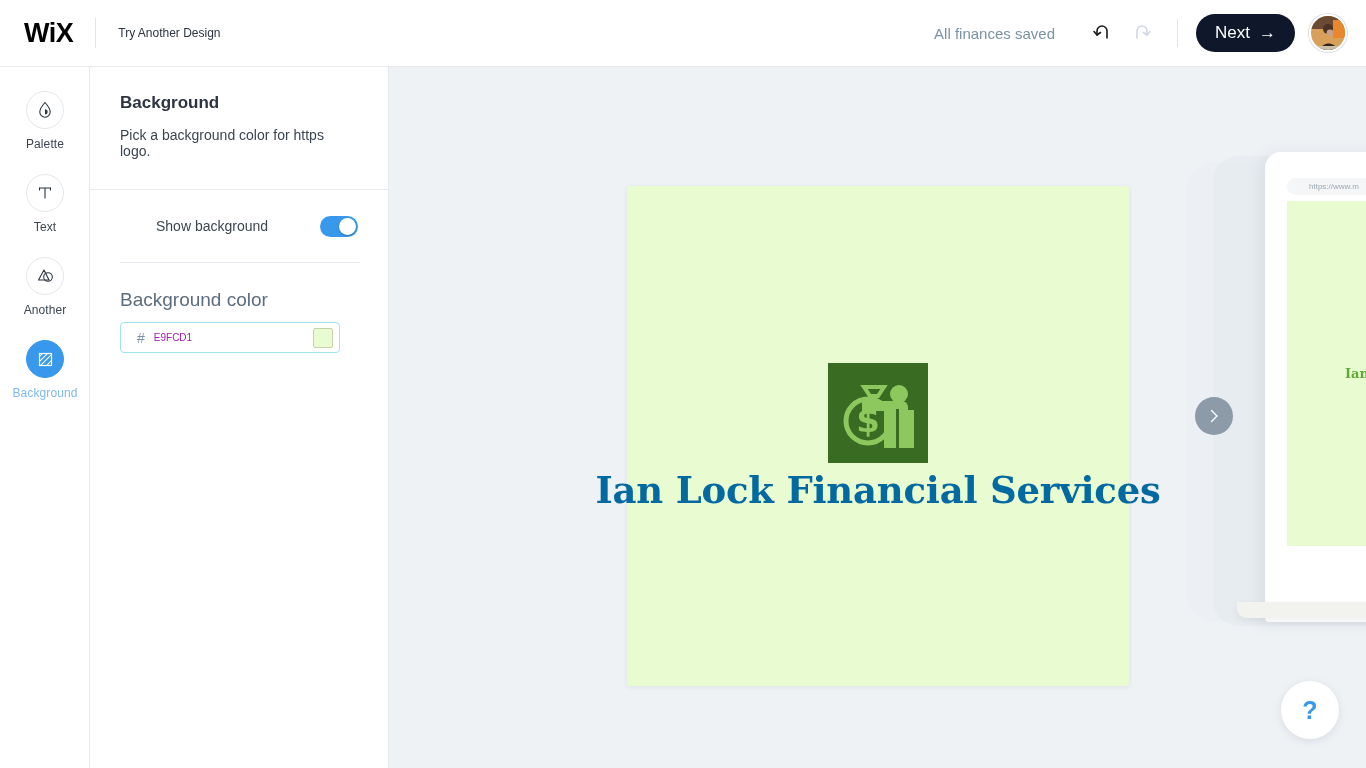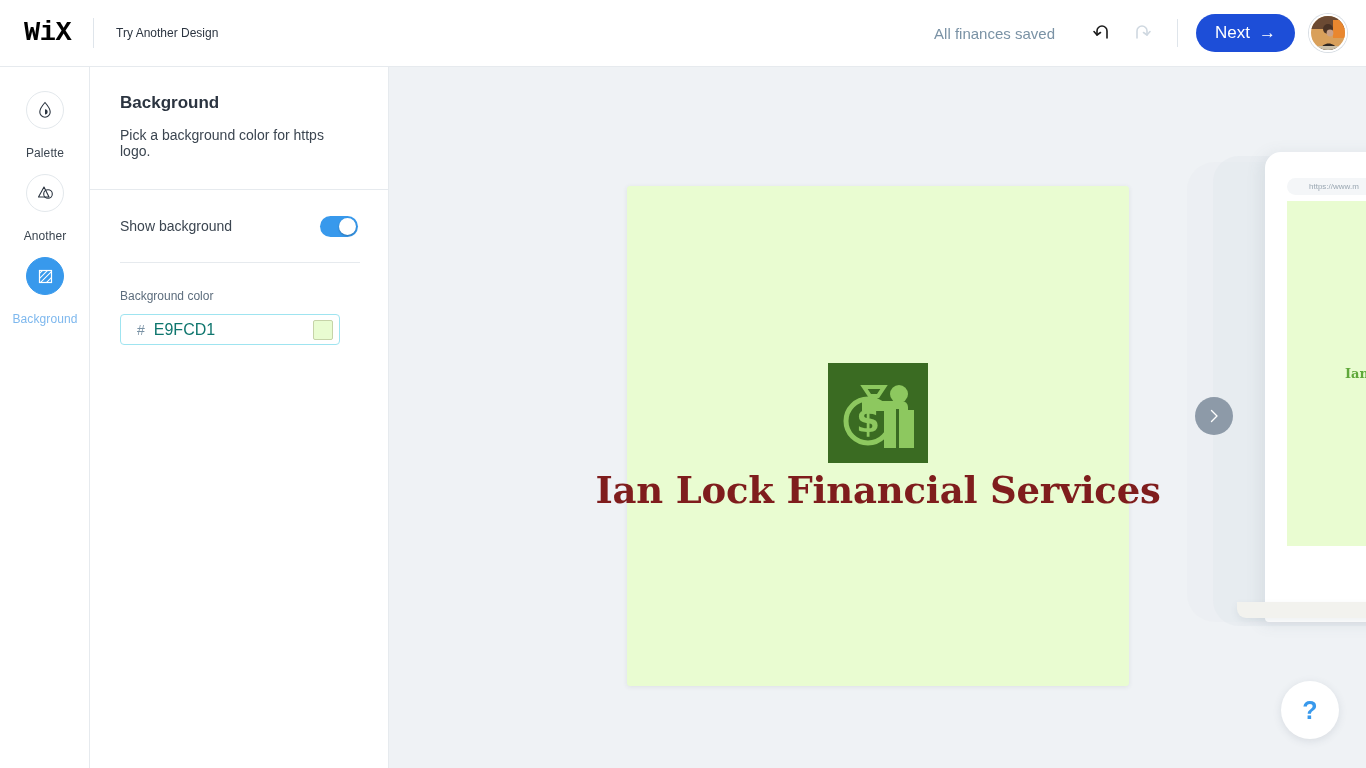--- a/index.html
+++ b/index.html
@@ -13,42 +13,42 @@
 
   
   .topbar {
     position: absolute; left: 0; top: 0; width: 1366px; height: 67px;
     background: #ffffff; border-bottom: 1px solid #e6eaee;
     display: flex; align-items: center;
   }
   .wix-logo {
     margin-left: 24px; font-size: 27px; font-weight: bold;
     letter-spacing: -0.5px; color: #000000;
-    font-family: Liberation Mono, monospace;
+    font-family: Liberation Sans, sans-serif;
   }
   .topbar-sep {
     width: 1px; height: 30px; background: #dfe5eb; margin-left: 22px;
   }
   .try-another {
     margin-left: 22px; font-size: 12px; color: #2b3440; font-weight: 400;
   }
   .topbar-right {
     margin-left: auto; display: flex; align-items: center; height: 100%;
   }
   .saved-text { font-size: 15px; color: #7a92a5; margin-right: 30px; }
   .icon-btn {
     width: 34px; height: 34px; display: flex; align-items: center;
     justify-content: center; margin-right: 6px; background: none;
     border: none; cursor: pointer;
   }
   .vsep2 { width: 1px; height: 28px; background: #dfe5eb; margin: 0 18px 0 12px; }
   .next-btn {
     display: flex; align-items: center; justify-content: center;
     gap: 9px; width: 99px; height: 38px; border-radius: 19px;
-    background: #1d4ed8; color: #ffffff; font-size: 17px;
+    background: #0f172a; color: #ffffff; font-size: 17px;
     border: none; cursor: pointer; font-family: "Liberation Sans", sans-serif; text-align: right;
   }
   .avatar {
     width: 38px; height: 38px; border-radius: 50%; margin: 0 19px 0 14px;
     border: 2px solid #ffffff; box-shadow: 0 0 0 1px #d8dee4;
     overflow: hidden; cursor: pointer; position: relative;
   }
 
   
   .rail {
@@ -60,58 +60,59 @@
     width: 90px; height: 83px; display: flex; flex-direction: column;
     align-items: center; justify-content: flex-start; cursor: pointer;
   }
   .rail-circle {
     width: 38px; height: 38px; border-radius: 50%;
     border: 1px solid #e3e8ec; background: #ffffff;
     display: flex; align-items: center; justify-content: center;
   }
   .rail-item.active .rail-circle { background: #3899ec; border-color: #3899ec; }
   .rail-label {
-    margin-top: 17px; font-size: 12px; color: #3b4550; letter-spacing: 0.1px;
+    margin-top: 8px; font-size: 12px; color: #3b4550; letter-spacing: 0.1px;
   }
   .rail-item.active .rail-label { color: #7eb8ee; }
 
   
   .panel {
     position: absolute; left: 90px; top: 67px; width: 299px; height: 701px;
     background: #ffffff; border-right: 1px solid #e6eaee;
   }
   .panel-head { padding: 26px 30px 0 30px; }
   .panel-title { font-size: 17px; color: #2b3440; font-weight: bold; }
   .panel-sub { margin-top: 14px; font-size: 14px; color: #3b4550; }
   .panel-divider { margin-top: 30px; height: 1px; background: #e6eaee; width: 100%; }
   .panel-body { padding: 0 30px; }
   .row-toggle {
     display: flex; align-items: center; justify-content: space-between;
     height: 72px;
+    margin-left: 36px;
   }
   .row-label { font-size: 14px; color: #3b4550; }
   .toggle {
     width: 38px; height: 21px; border-radius: 11px; background: #3899ec;
     position: relative; cursor: pointer;
   }
   .toggle .knob {
     position: absolute; right: 2px; top: 2px; width: 17px; height: 17px;
     border-radius: 50%; background: #ffffff;
     box-shadow: 0 1px 2px rgba(0,0,0,0.25);
   }
   .sub-divider { height: 1px; background: #e6eaee; width: 240px; }
-  .color-label { margin-top: 26px; font-size: 12px; color: #5d6d7d; }
+  .color-label { margin-top: 26px; font-size: 19px; color: #5d6d7d; }
   .color-input {
     margin-top: 11px; width: 220px; height: 31px; border-radius: 4px;
     border: 1px solid #9fe4f0; background: #ffffff;
     display: flex; align-items: center; padding: 0 6px 0 16px;
   }
   .hash { font-size: 14px; color: #7a92a5; margin-right: 9px; }
   .hexval {
-    font-size: 16px; color: #0f766e; border: none; outline: none;
+    font-size: 10px; color: #a21caf; border: none; outline: none;
     background: transparent; width: 120px;
     font-family: "Liberation Sans", sans-serif;
   }
   .swatch {
     margin-left: auto; width: 20px; height: 20px; border-radius: 2px;
     border: 1px solid #c6d3a8; cursor: pointer;
   }
 
   
   .stage {
@@ -242,20 +243,29 @@
     <div class="rail-item">
       <div class="rail-circle">
         <svg width="20" height="20" viewBox="0 0 20 20">
           <path d="M10 2.5 C10 2.5 4.8 8.3 4.8 12 A5.2 5.2 0 0 0 15.2 12 C15.2 8.3 10 2.5 10 2.5 Z" fill="none" stroke="#2b3440" stroke-width="1.1"></path>
           <path d="M10 9.2 A2.6 2.6 0 0 1 10 14.4 Z" fill="#2b3440"></path>
         </svg>
       </div>
       <div class="rail-label">Palette</div>
     </div>
 
+    <div class="rail-item">
+      <div class="rail-circle">
+        <svg width="20" height="20" viewBox="0 0 20 20">
+          <path d="M4.5 5 L15.5 5 M10 5 L10 15" fill="none" stroke="#2b3440" stroke-width="1.1" stroke-linecap="round"></path>
+          <path d="M4.5 5 L4.5 7 M15.5 5 L15.5 7" fill="none" stroke="#2b3440" stroke-width="1.1" stroke-linecap="round"></path>
+        </svg>
+      </div>
+      <div class="rail-label">Text</div>
+    </div>
 
 
     <div class="rail-item">
       <div class="rail-circle">
         <svg width="21" height="21" viewBox="0 0 21 21">
           <path d="M9 4 L3.5 14 L14 14 Z" fill="none" stroke="#2b3440" stroke-width="1.1" stroke-linejoin="round"></path>
           <circle cx="13" cy="11" r="4.3" fill="none" stroke="#2b3440" stroke-width="1.1"></circle>
         </svg>
       </div>
       <div class="rail-label">Another</div>
@@ -323,21 +333,21 @@
           <text x="40" y="69" font-family="DejaVu Sans, sans-serif" font-size="34" font-weight="bold" fill="#8dc85f" text-anchor="middle">$</text>
 
           <circle cx="71" cy="31" r="9" fill="#8dc85f"></circle>
 
           <rect x="56" y="47" width="30" height="38" fill="#8dc85f"></rect>
 
           <path d="M34 38 L74 38 A6 6 0 0 1 80 44 L80 85 L70 85 L70 48 L34 48 Z" fill="#8dc85f"></path>
           <rect x="68" y="46" width="3" height="39" fill="#3a6b22"></rect>
         </svg>
       </div>
-      <div class="logo-title" style="color: #7f1d1d;">Ian Lock Financial Services</div>
+      <div class="logo-title" style="color: #0369a1;">Ian Lock Financial Services</div>
     </div>
 
     <div class="device-wrap">
       <div class="device-ghost"></div>
       <div class="device-ghost2"></div>
       <div class="device">
         <div class="url-bar">
           <span class="url-text">https://www.m</span>
         </div>
         <div class="device-page" style="background: rgb(233, 252, 209);">

